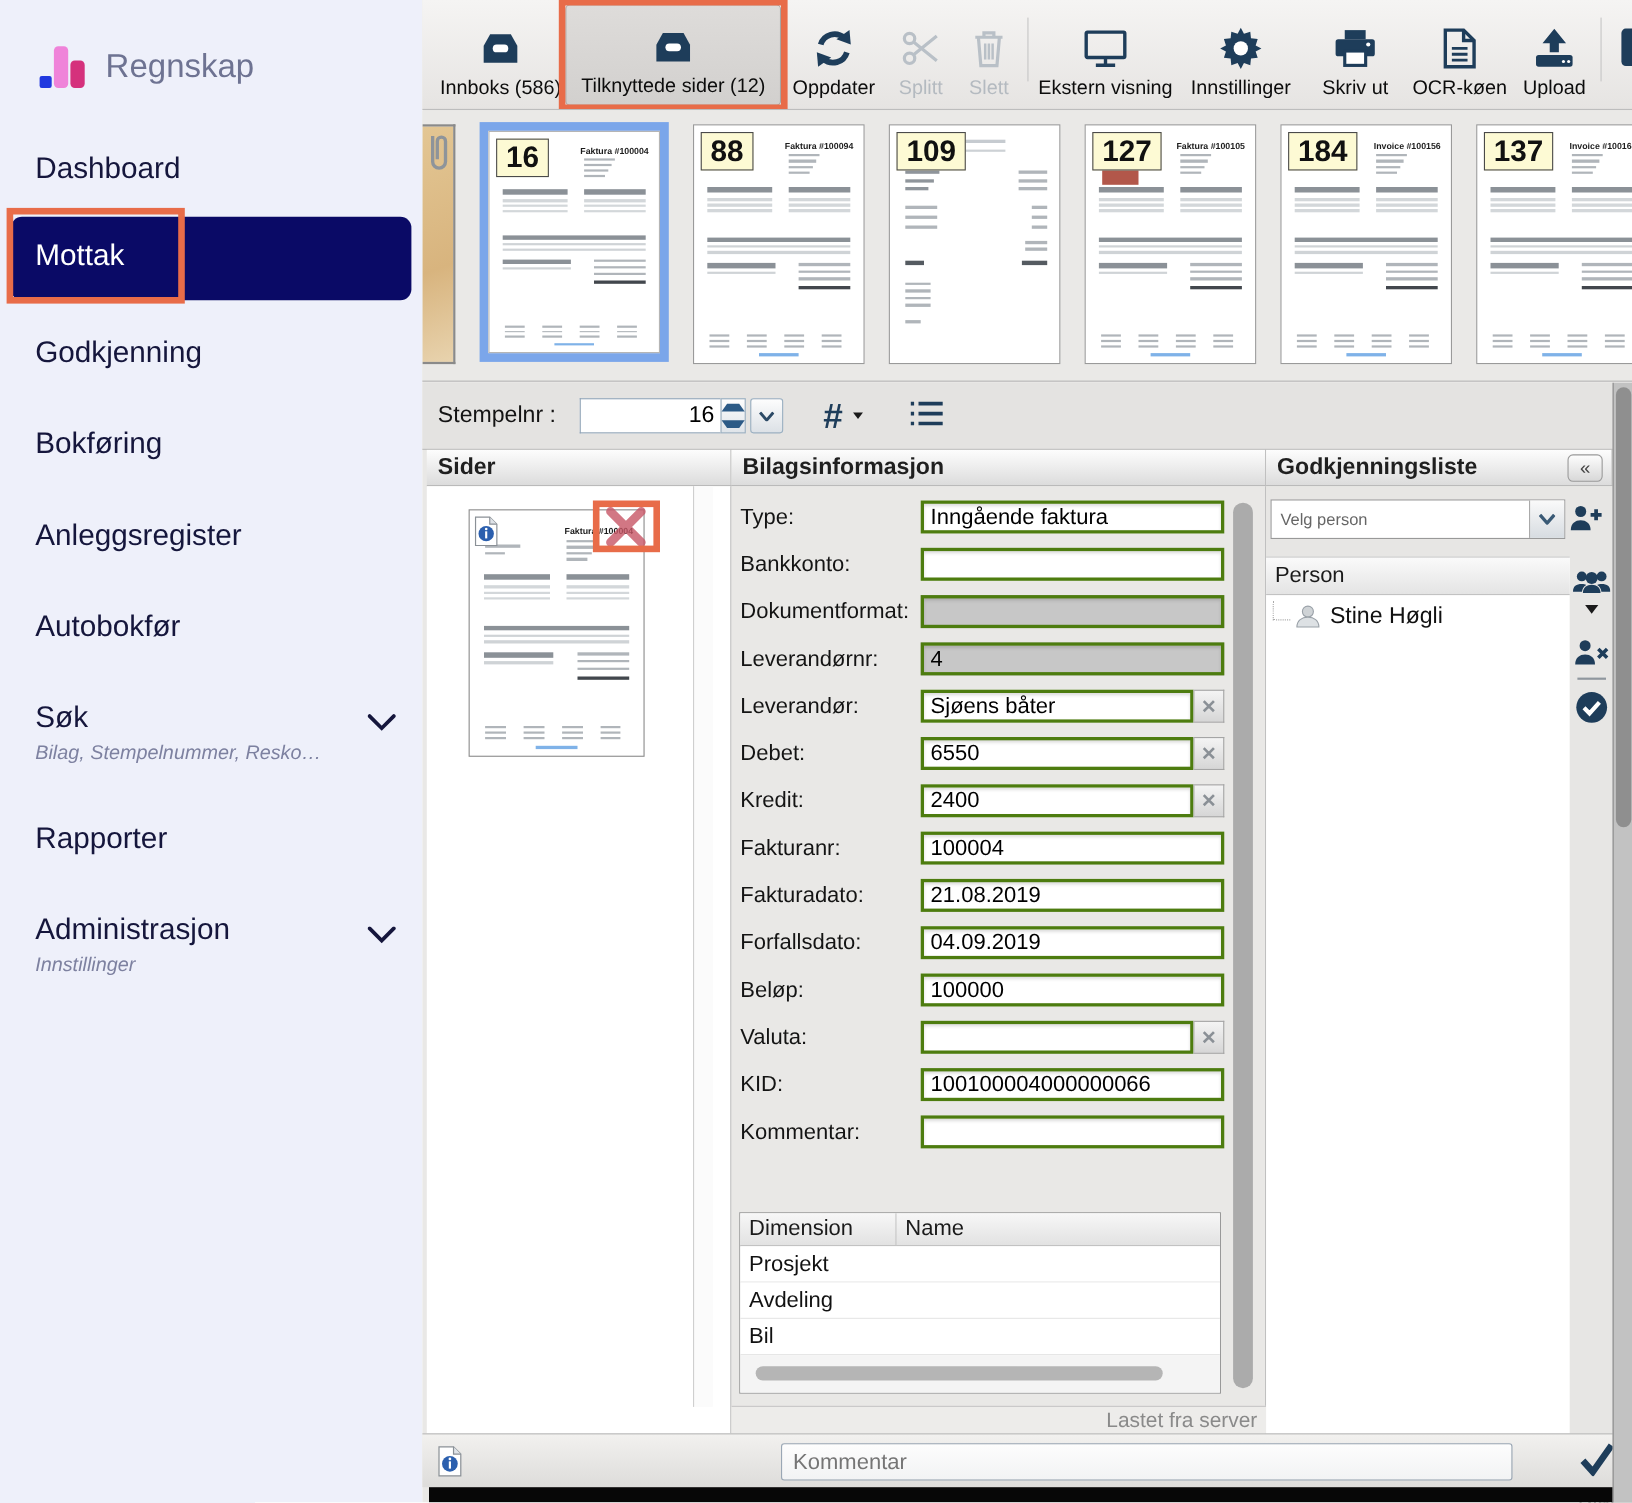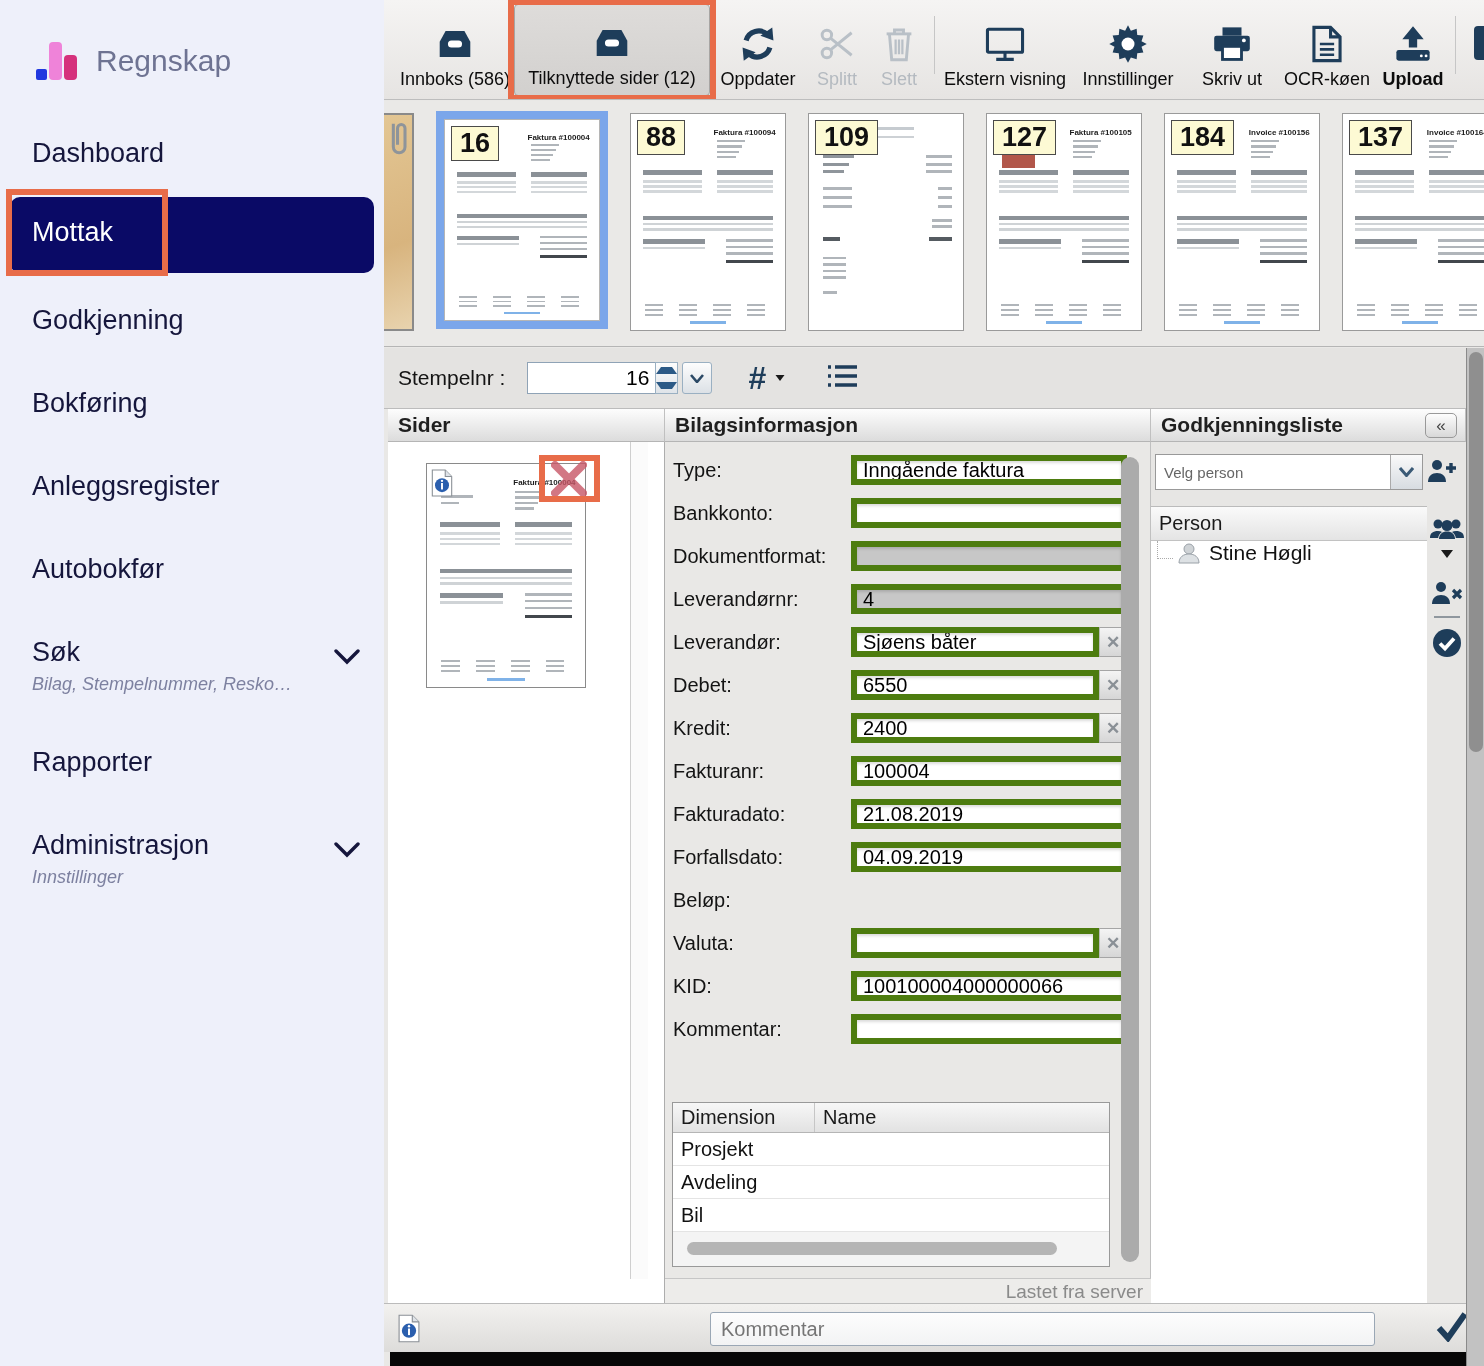--- a/index.html
+++ b/index.html
@@ -73,22 +73,22 @@
   .panel-header { position:absolute; top:0; height:33px; background:linear-gradient(#fdfdfd,#dcdcdc);
     border-bottom:1px solid #b5b5b5; border-right:1px solid #c0c0c0; display:flex; align-items:center; }
   .panel-header span { font-size:21px; font-weight:bold; color:#1f1f1f; margin-left:10px; }
   #sider-body { position:absolute; left:4px; top:33px; width:277px; bottom:0; background:#ffffff; border-right:1px solid #adadad; }
   .sider-scrollcol { position:absolute; right:16px; top:0; bottom:24px; width:18px; background:#fbfbfb; border-left:1px solid #cfcfcf; }
   #sider-page { position:absolute; left:42px; top:54px; width:160px; height:225px; background:#fff; border:1px solid #8a8a8a; }
   #bilags-body { position:absolute; left:281px; top:33px; width:486px; bottom:0; background:#e9e8e6; border-right:1px solid #c0c0c0; }
   #form { position:absolute; left:8px; top:13px; }
   .form-row { display:flex; align-items:center; height:30px; margin-bottom:13px; }
   .form-row label { width:164px; font-size:20px; color:#141414; flex:none; }
-  .inp { height:30px; border:6px solid #4d7c0f; background:#fff; box-shadow:inset 0 2px 3px rgba(0,0,0,.14);
-    font-size:20px; padding:0 6px; font-family:"Liberation Sans",sans-serif;margin-left:14px; }
+  .inp { height:30px; border:3px solid #4d7c0f; background:#fff; box-shadow:inset 0 2px 3px rgba(0,0,0,.14);
+    font-size:20px; padding:0 6px; font-family:"Liberation Sans",sans-serif; }
   .inp.full { width:276px; }
   .inp.short { width:248px; }
   .inp.disabled { background:#c7c7c7; }
   .clear-btn { width:28px; height:30px; border:1px solid #a5a5a5; border-left:1px solid #bcbcbc;
     background:linear-gradient(#f4f4f4,#d6d6d6); color:#8a9096; font-size:17px; font-weight:bold;
     display:flex; align-items:center; justify-content:center; cursor:pointer; }
   #dim-table { position:absolute; left:7px; top:660px; width:438px; border:1px solid #999; background:#fff; }
   .dim-head { display:flex; height:30px; background:linear-gradient(#f7f7f7,#e2e2e2); border-bottom:1px solid #b5b5b5; }
   .dim-head div { font-size:20px; color:#1a1a1a; padding:3px 0 0 8px; }
   .dim-head div:first-child { width:142px; border-right:1px solid #c6c6c6; }
@@ -106,21 +106,21 @@
   .combo { position:absolute; left:4px; top:12px; width:268px; height:36px; background:#fff; border:1px solid #999;
     display:flex; align-items:center; cursor:pointer; }
   .combo .ph { flex:1; font-size:15px; color:#666; padding-left:8px; }
   .combo .cbtn { width:32px; height:34px; border-left:1px solid #aaa; background:linear-gradient(#fafafa,#d7dce1);
     display:flex; align-items:center; justify-content:center; }
   .icon-btn { cursor:pointer; display:flex; justify-content:center; }
   #person-add { position:absolute; right:8px; top:16px; }
   #plist { position:absolute; left:0; top:64px; width:276px; bottom:0; background:#fff; border-top:1px solid #bbb; }
   #plist-head { height:34px; background:linear-gradient(#fafafa,#e4e4e4); border-bottom:1px solid #c2c2c2;
     font-size:20px; color:#1a1a1a; padding:5px 0 0 8px; }
-  .tree-item { display:flex; height:38px; cursor:pointer; }
+  .tree-item { display:flex; align-items:center; height:38px; cursor:pointer; }
   .tree-elbow { width:16px; height:18px; border-left:1px dotted #aaa; border-bottom:1px dotted #aaa; margin:0 4px 10px 6px; }
   .tree-item .nm { font-size:21px; color:#111; margin-left:8px; }
   #approval-tools { position:absolute; right:0; top:60px; width:39px; bottom:0; display:flex; flex-direction:column; align-items:center; }
   #approval-tools hr { width:26px; border:none; border-top:2px solid #8f979e; margin:10px 0; }
   
   #bottombar { position:absolute; left:0; top:1303px; width:1100px; height:49px;
     background:linear-gradient(#f2f1ef,#dddcda); border-top:1px solid #bbb; }
   #info-btn { position:absolute; left:14px; top:10px; cursor:pointer; }
   #comment-input { position:absolute; left:326px; top:8px; width:665px; height:34px; border:1px solid #9aa7b5; border-radius:3px;
     background:linear-gradient(#fdfdfd,#f2f3f4); font-size:20px; padding:0 10px; font-family:"Liberation Sans",sans-serif; }
@@ -268,21 +268,21 @@
             <svg width="32" height="38" viewBox="0 0 26 32">
               <g stroke="#1e3d5a" fill="none" stroke-width="2.6">
                 <path d="M2 2 h14 l8 8 v20 H2 z"></path>
                 <path d="M16 2 v8 h8"></path>
                 <path d="M7 16 h12 M7 20.5 h12 M7 25 h12" stroke-width="2.2"></path>
               </g>
             </svg>
           </div>
           <div class="lb">OCR-køen</div>
         </div>
-        <div class="tb-btn" style="width: 76px; font-weight: bold;">
+        <div class="tb-btn" style="width: 76px;">
           <div class="ic">
             <svg width="38" height="36" viewBox="0 0 32 30">
               <polygon points="16,0 25,11 19.5,11 19.5,18 12.5,18 12.5,11 7,11" fill="#1e3d5a"></polygon>
               <rect x="2" y="20" width="28" height="9" rx="2" fill="#1e3d5a"></rect>
               <circle cx="23" cy="25" r="1.2" fill="#fff"></circle>
               <circle cx="27" cy="25" r="1.2" fill="#fff"></circle>
             </svg>
           </div>
           <div class="lb">Upload</div>
         </div>
@@ -674,20 +674,21 @@
             <div class="form-row">
               <label>Fakturadato:</label>
               <input class="inp full" readonly="" value="21.08.2019" style="">
             </div>
             <div class="form-row">
               <label>Forfallsdato:</label>
               <input class="inp full" readonly="" value="04.09.2019" style="">
             </div>
             <div class="form-row">
               <label>Beløp:</label>
+              <input class="inp full" readonly="" value="100000" style="">
             </div>
             <div class="form-row">
               <label>Valuta:</label>
               <input class="inp short" readonly="" style="">
               <div class="clear-btn">✕</div>
             </div>
             <div class="form-row">
               <label>KID:</label>
               <input class="inp full" readonly="" value="100100004000000066" style="">
             </div>

